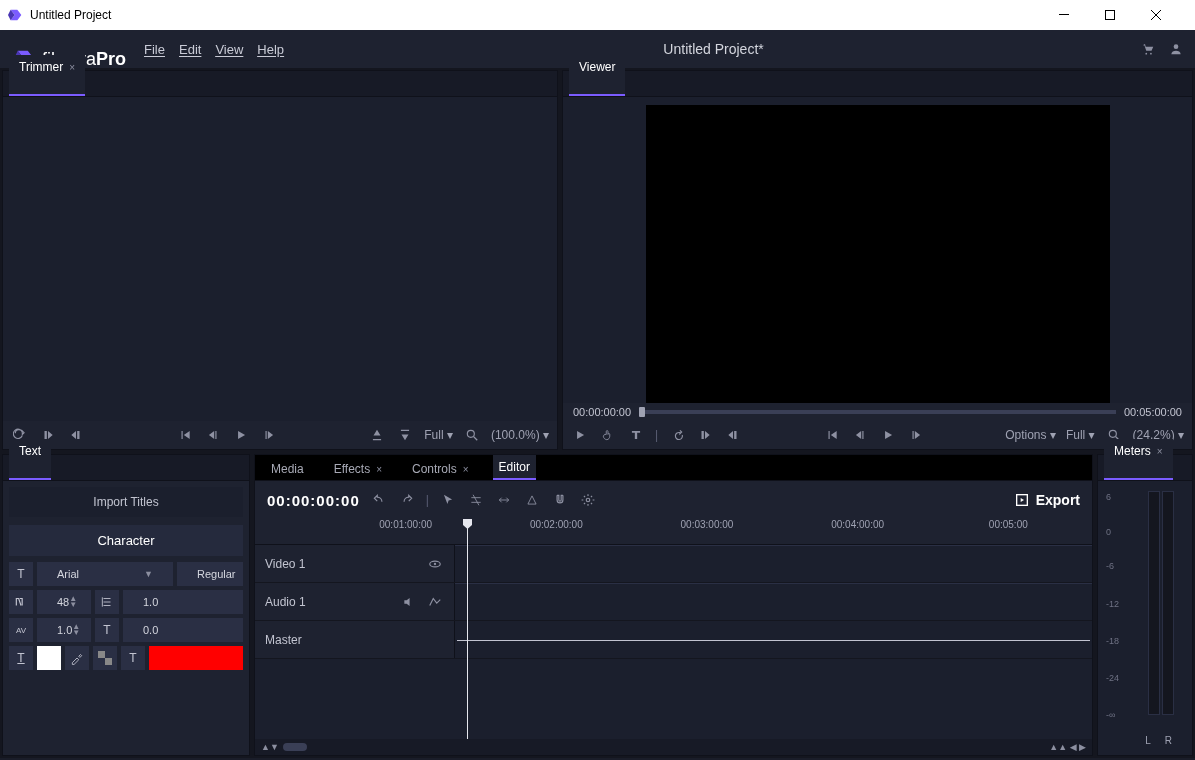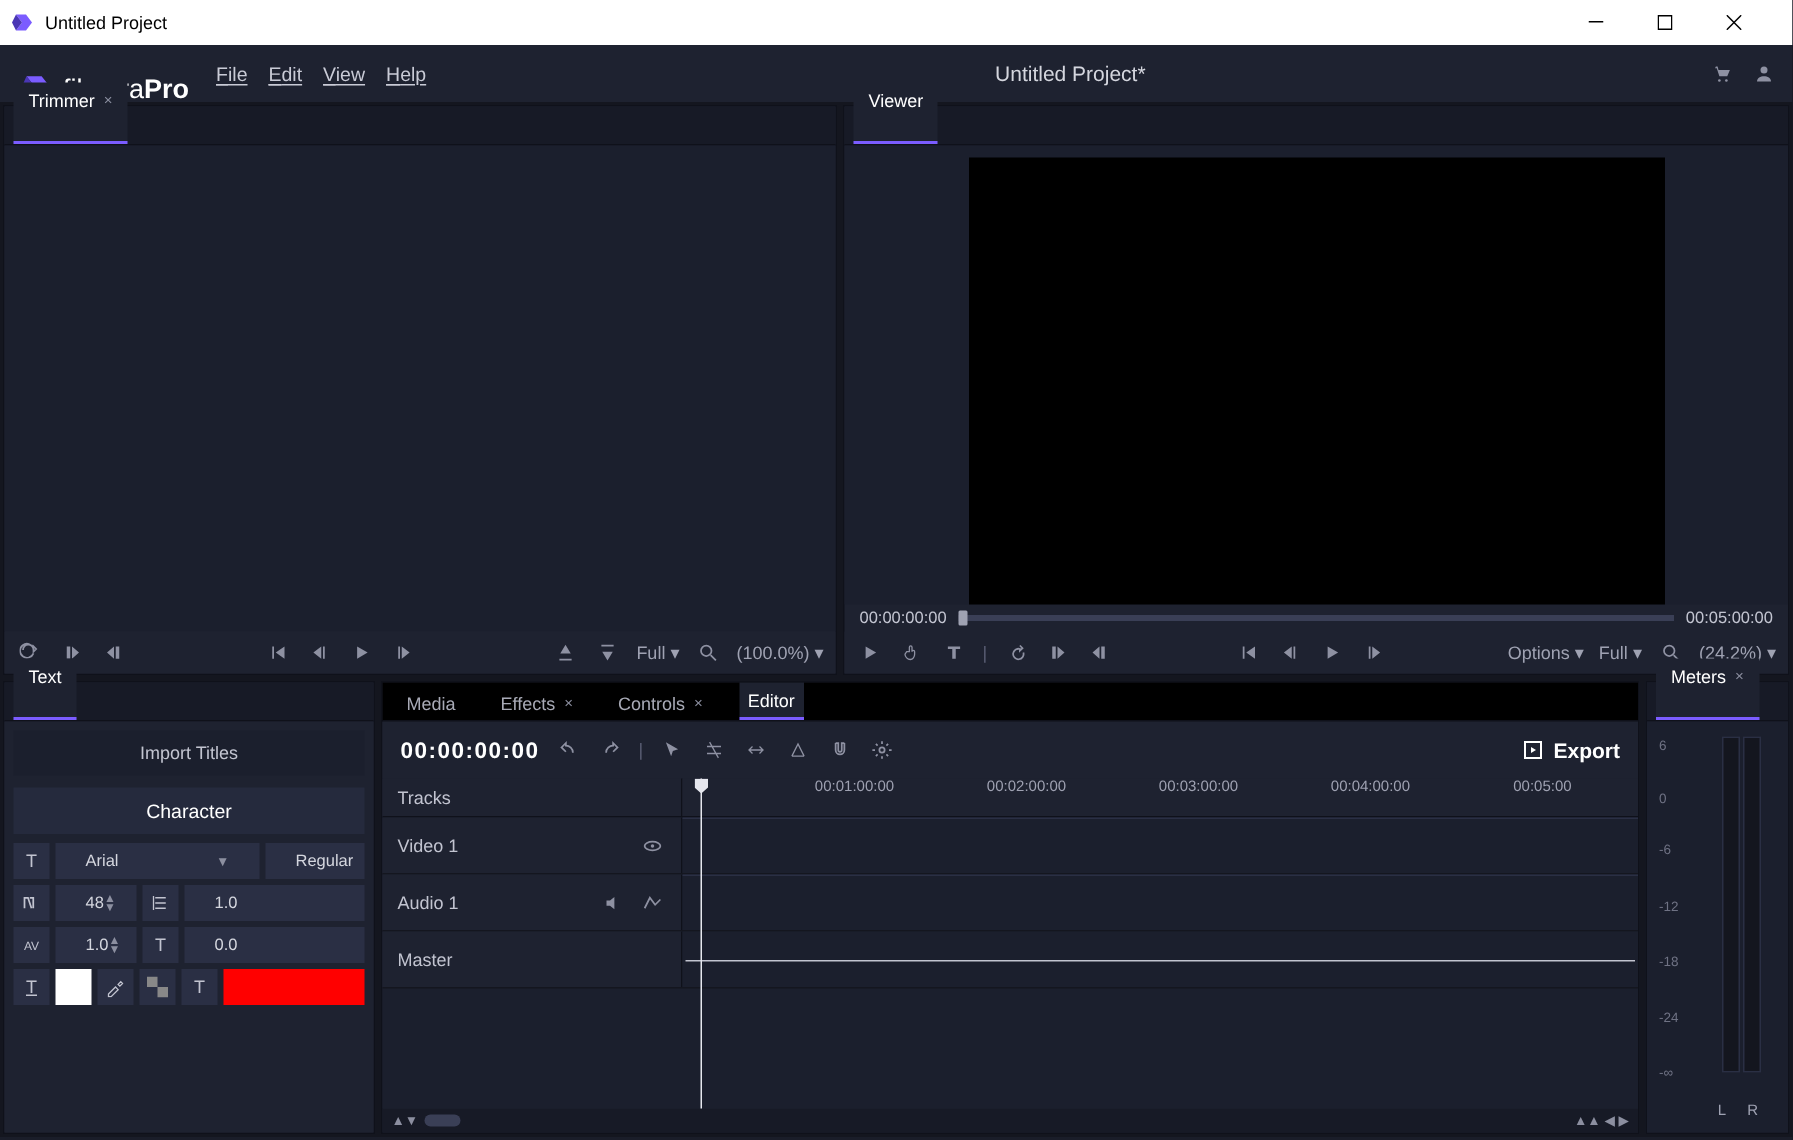--- a/index.html
+++ b/index.html
@@ -449,21 +449,20 @@
         <div class="export">
           <svg width="16" height="16" viewBox="0 0 24 24">
               <rect x="4" y="4" width="16" height="16" fill="none" stroke="currentColor" stroke-width="2"></rect>
               <path d="M10 9l5 3-5 3z"></path>
             </svg>
           <span>Export</span>
         </div>
       </div>
       <div class="tracks-area">
         <div class="ruler">
-          <div class="label">Tracks</div>
           <div class="ticks">
             <span class="tick" style="left:18%">00:01:00:00</span>
             <span class="tick" style="left:36%">00:02:00:00</span>
             <span class="tick" style="left:54%">00:03:00:00</span>
             <span class="tick" style="left:72%">00:04:00:00</span>
             <span class="tick" style="left:90%">00:05:00</span>
           </div>
         </div>
         <div class="track">
           <div class="thead">

